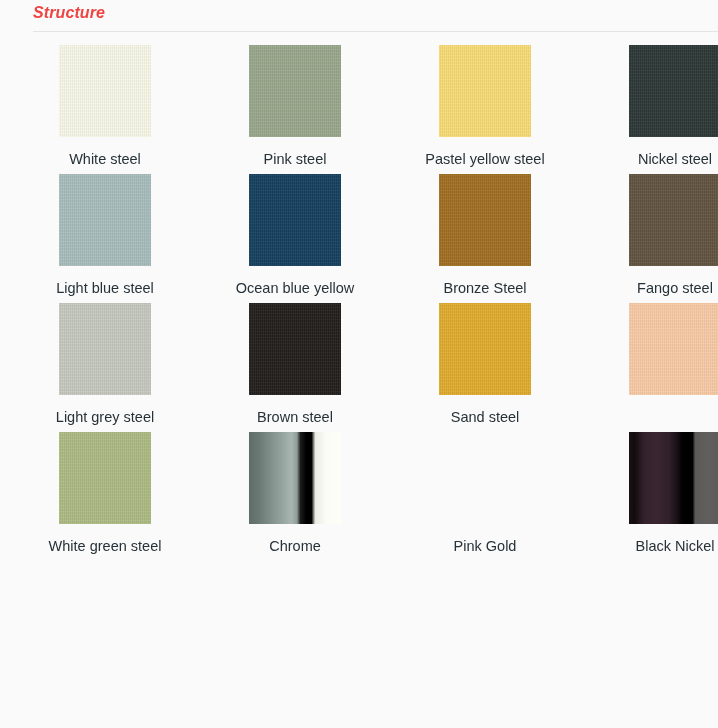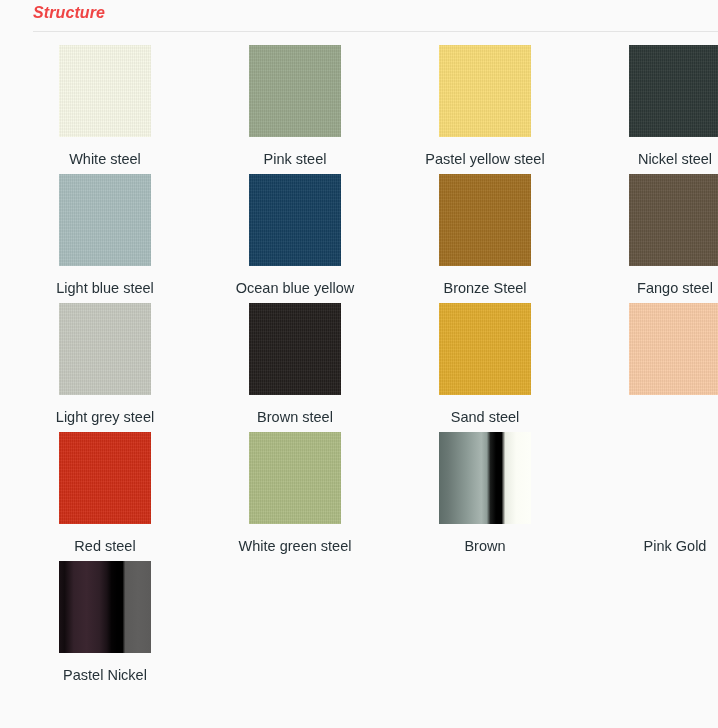--- a/index.html
+++ b/index.html
@@ -143,34 +143,30 @@
         <div class="swatch-label">Brown steel</div>
       </div>
       <div class="swatch-cell">
         <div class="swatch-chip matte" style="background: rgb(224, 172, 46);"></div>
         <div class="swatch-label">Sand steel</div>
       </div>
       <div class="swatch-cell">
         <div class="swatch-chip matte" style="background: rgb(248, 203, 166);"></div>
       </div>
       <div class="swatch-cell">
-        <div class="swatch-chip matte" style="background: rgb(206, 45, 22);"></div>
-        <div class="swatch-label">Red steel</div>
-      </div>
-      <div class="swatch-cell">
         <div class="swatch-chip matte" style="background: rgb(173, 187, 132);"></div>
         <div class="swatch-label">White green steel</div>
       </div>
       <div class="swatch-cell">
         <div class="swatch-chip" style="background: linear-gradient(90deg, rgb(94, 109, 105) 0%, rgb(106, 120, 116) 10%, rgb(139, 154, 149) 30%, rgb(168, 181, 176) 46%, rgb(144, 158, 153) 52%, rgb(26, 28, 27) 56%, rgb(0, 0, 0) 62%, rgb(0, 0, 0) 68%, rgb(233, 236, 226) 72%, rgb(251, 252, 245) 84%, rgb(253, 254, 248) 100%);"></div>
-        <div class="swatch-label">Brown</div>
+        <div class="swatch-label">Chrome</div>
       </div>
       <div class="swatch-cell">
         <div class="swatch-chip" style=""></div>
         <div class="swatch-label">Pink Gold</div>
       </div>
       <div class="swatch-cell">
         <div class="swatch-chip" style="background: linear-gradient(90deg, rgb(26, 17, 21) 0%, rgb(18, 11, 14) 6%, rgb(51, 33, 42) 16%, rgb(59, 38, 48) 30%, rgb(47, 31, 39) 44%, rgb(26, 17, 22) 52%, rgb(5, 3, 4) 57%, rgb(0, 0, 0) 63%, rgb(0, 0, 0) 69%, rgb(91, 90, 89) 72%, rgb(96, 95, 94) 86%, rgb(92, 91, 90) 100%);"></div>
-        <div class="swatch-label">Pastel Nickel</div>
+        <div class="swatch-label">Black Nickel</div>
       </div>
     </div>
 
 </div>
 
 </body></html>

